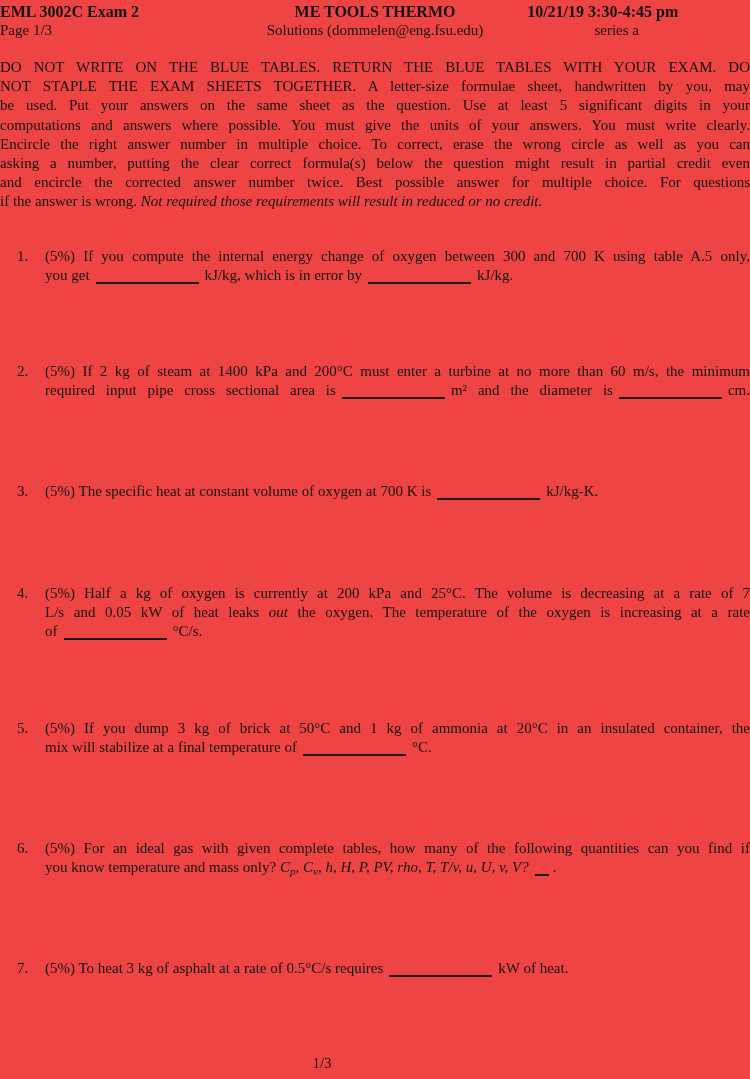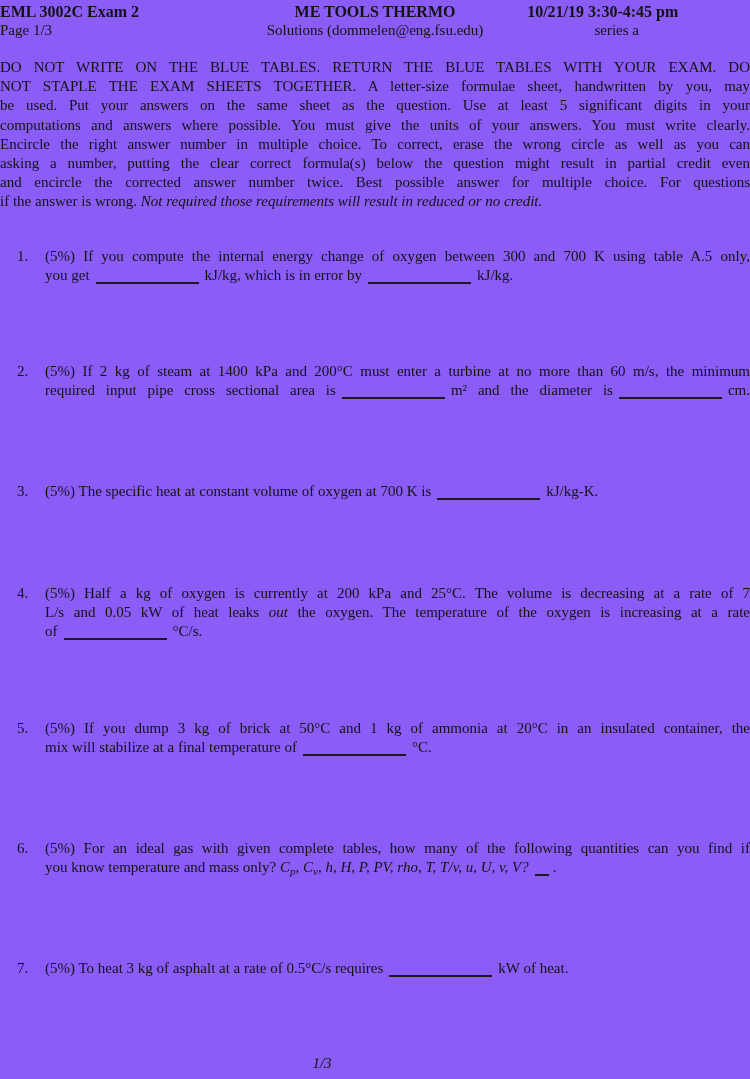--- a/index.html
+++ b/index.html
@@ -4,21 +4,21 @@
 <style>
   html, body {
     margin: 0;
     padding: 0;
     background: #ffffff;
   }
   .page {
     position: relative;
     width: 750px;
     height: 1079px;
-    background: #8b5cf6;
+    background: #ef4444;
     color: #131313;
     font-family: "Liberation Serif", "DejaVu Serif", serif;
     font-size: 15px;
     overflow: hidden;
   }
 
   
   .header {
     position: absolute;
     top: 3px;
@@ -104,21 +104,20 @@
   }
 
   
   .footer {
     position: absolute;
     top: 1054px;
     left: 0;
     width: 644px;
     text-align: center;
     line-height: 19px;
-    font-style: italic;
   }
 </style>
 </head>
 <body>
 
 <div class="page">
 
   <div class="header">
     <div class="hrow bold">
       <span class="hl">EML 3002C Exam 2</span>

